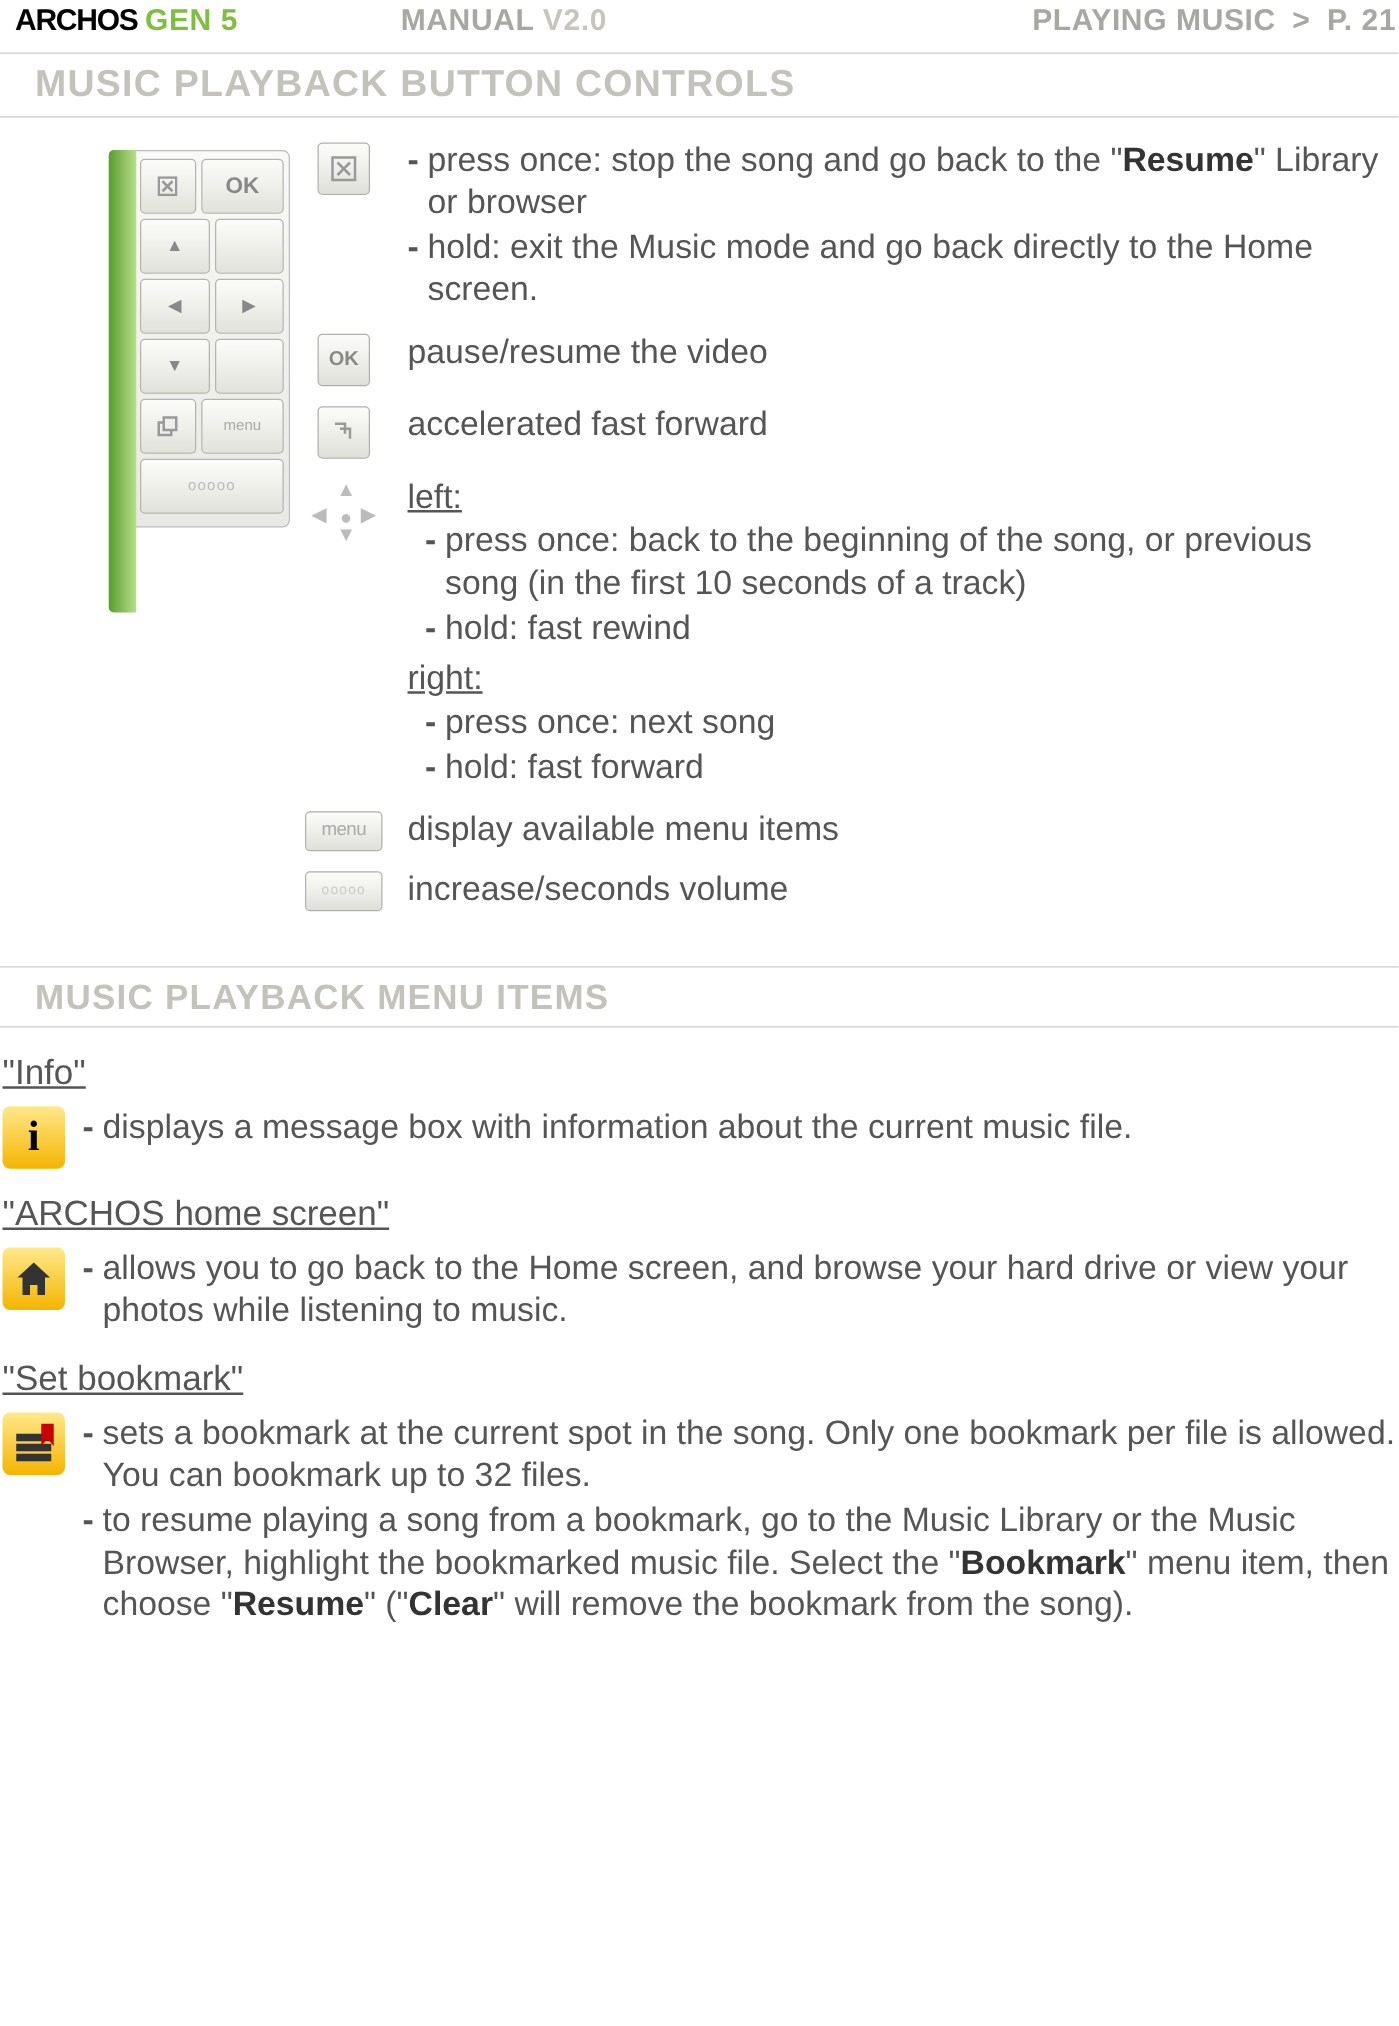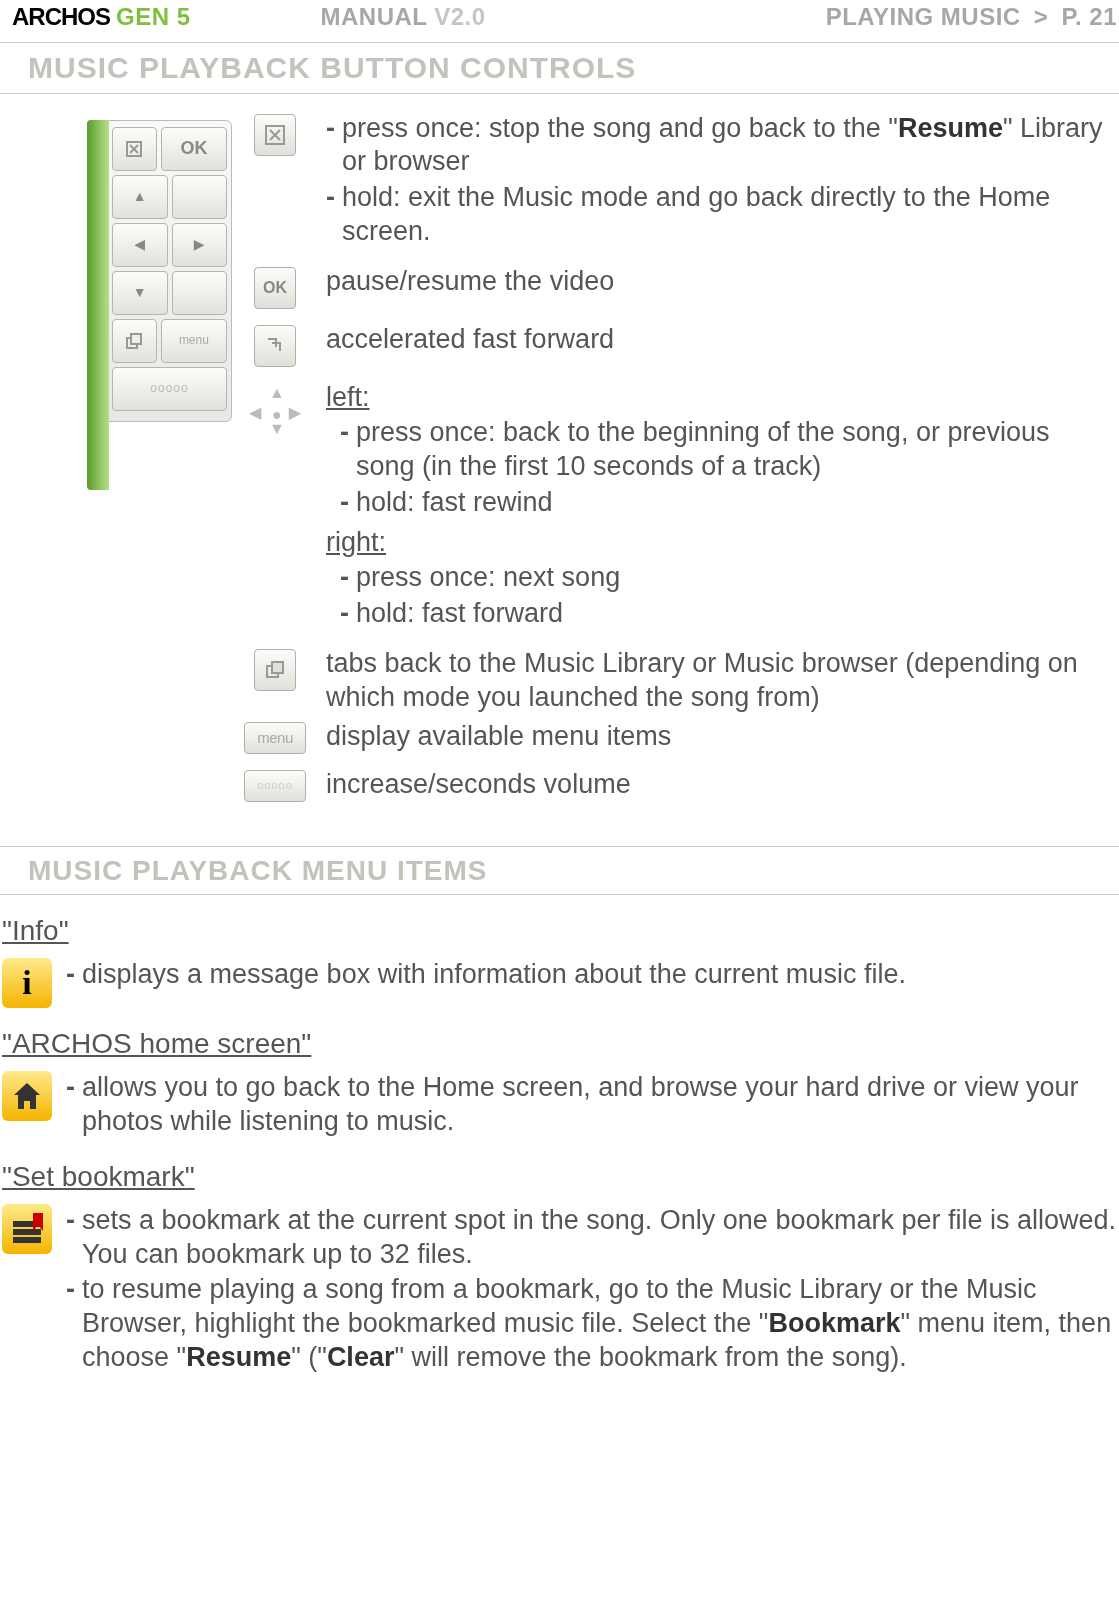--- a/index.html
+++ b/index.html
@@ -312,31 +312,20 @@
             </div>
           <div class="dash-item">
               <span class="dash">-</span>
               <span class="dt">hold: fast forward</span>
             </div>
         </div>
       </div>
     </div>
 
 
-    <div class="crow" style="margin-bottom:6px">
-      <div class="icon">
-        <div class="ibox">
-          <svg width="22" height="22">
-              <rect x="3" y="7" width="11" height="11" fill="none" stroke="#999" stroke-width="2"></rect>
-              <rect x="8" y="3" width="11" height="11" fill="#e0e0da" stroke="#999" stroke-width="2"></rect>
-            </svg>
-        </div>
-      </div>
-      <div class="desc">tabs back to the Music Library or Music browser (depending on which mode you launched the song from)</div>
-    </div>
 
     <div class="crow">
       <div class="icon">
         <div class="ibox wide">menu</div>
       </div>
       <div class="desc">display available menu items</div>
     </div>
 
     <div class="crow">
       <div class="icon">

